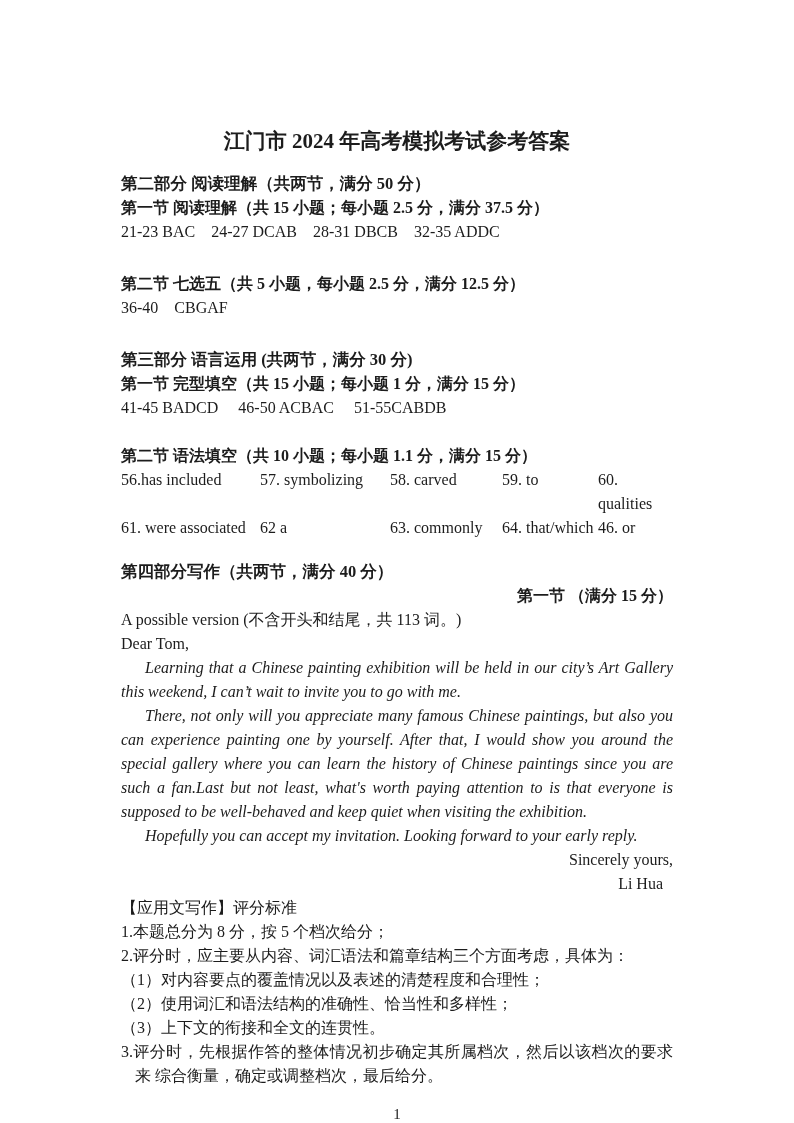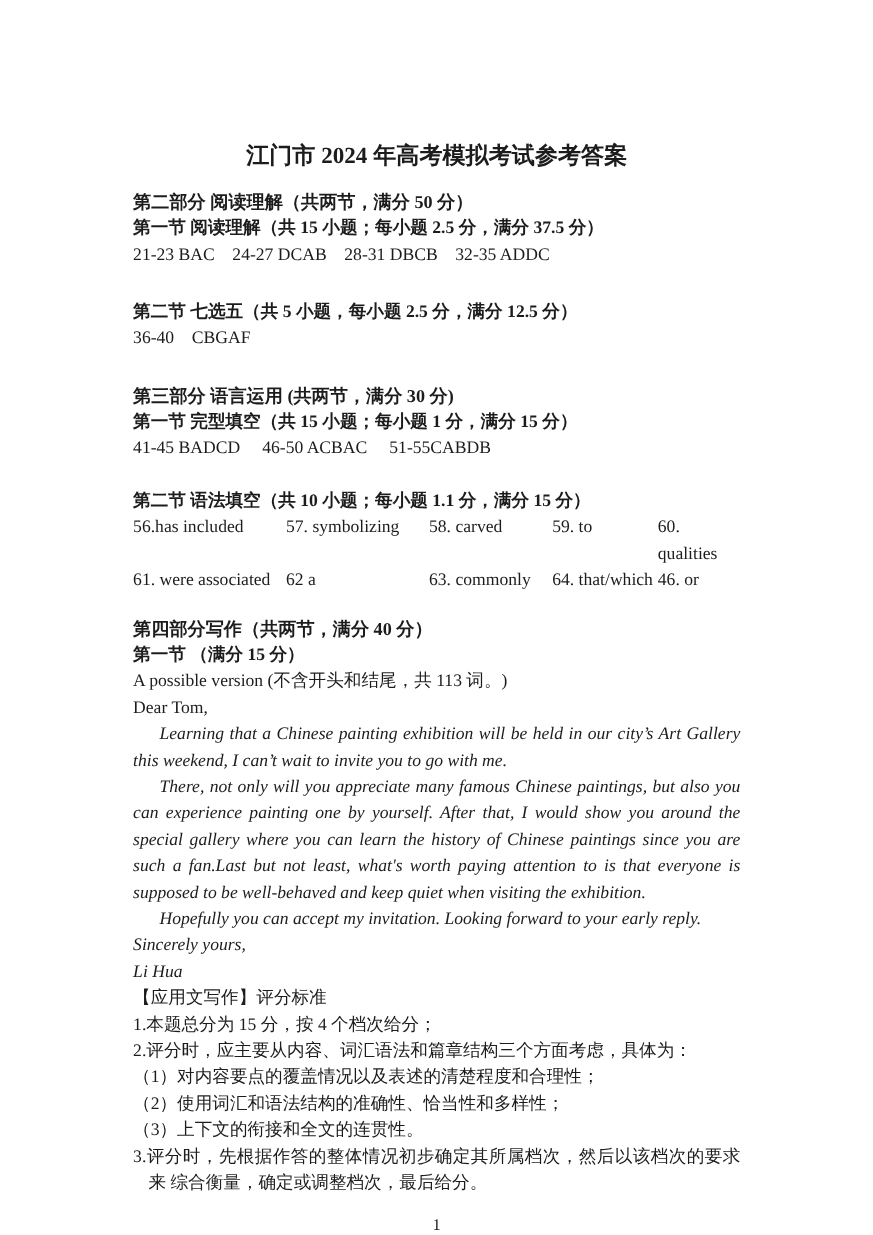--- a/index.html
+++ b/index.html
@@ -27,39 +27,39 @@
     white-space: pre-wrap;
   }
   .part-heading {
     font-weight: bold;
     font-size: 16.5px;
     text-align: left;
     white-space: pre-wrap;
   }
   .part-heading.mt { margin-top: 16px; }
   .sec-line { white-space: pre-wrap; }
-  .b { font-weight: bold; }
+  .b { font-weight: bold; text-align: right; }
   .r { font-weight: bold; }
   .answers { white-space: pre-wrap; }
   .sp28 { height: 28px; }
   .sp24 { height: 24px; }
   .sp20 { height: 20px; }
   .grid-row { display: flex; }
   .grid-row .c1 { width: 139px; }
   .grid-row .c2 { width: 130px; }
   .grid-row .c3 { width: 112px; }
   .grid-row .c4 { width: 96px; }
   .grid-row .c5 { flex: 1; }
   .para {
     text-align: justify;
     text-indent: 24px;
     font-style: italic;
   }
   .plain { text-align: left; }
-  .right { text-align: left; font-style: italic; }
+  .right { text-align: right; }
   .sig { padding-right: 10px; }
   .hang {
     padding-left: 14px;
     text-indent: -14px;
     text-align: justify;
   }
   .page-num {
     margin-top: 14px;
     text-align: center;
     font-size: 15px;
@@ -115,21 +115,21 @@
     <div class="plain">A possible version (不含开头和结尾，共 113 词。)</div>
 
     <div class="plain">Dear Tom,</div>
     <div class="para">Learning that a Chinese painting exhibition will be held in our city’s Art Gallery this weekend, I can’t wait to invite you to go with me.</div>
     <div class="para">There, not only will you appreciate many famous Chinese paintings, but also you can experience painting one by yourself. After that, I would show you around the special gallery where you can learn the history of Chinese paintings since you are such a fan.Last but not least, what's worth paying attention to is that everyone is supposed to be well-behaved and keep quiet when visiting the exhibition.</div>
     <div class="para">Hopefully you can accept my invitation. Looking forward to your early reply.</div>
     <div class="right">Sincerely yours,</div>
     <div class="right sig">Li Hua</div>
 
     <div class="plain">【应用文写作】评分标准</div>
-    <div class="plain">1.本题总分为 15 分，按 4 个档次给分；</div>
+    <div class="plain">1.本题总分为 8 分，按 5 个档次给分；</div>
     <div class="plain">2.评分时，应主要从内容、词汇语法和篇章结构三个方面考虑，具体为：</div>
     <div class="plain">（1）对内容要点的覆盖情况以及表述的清楚程度和合理性；</div>
     <div class="plain">（2）使用词汇和语法结构的准确性、恰当性和多样性；</div>
     <div class="plain">（3）上下文的衔接和全文的连贯性。</div>
     <div class="hang">3.评分时，先根据作答的整体情况初步确定其所属档次，然后以该档次的要求来 综合衡量，确定或调整档次，最后给分。</div>
 
     <div class="page-num">1</div>
 
   </div>
 </div>

